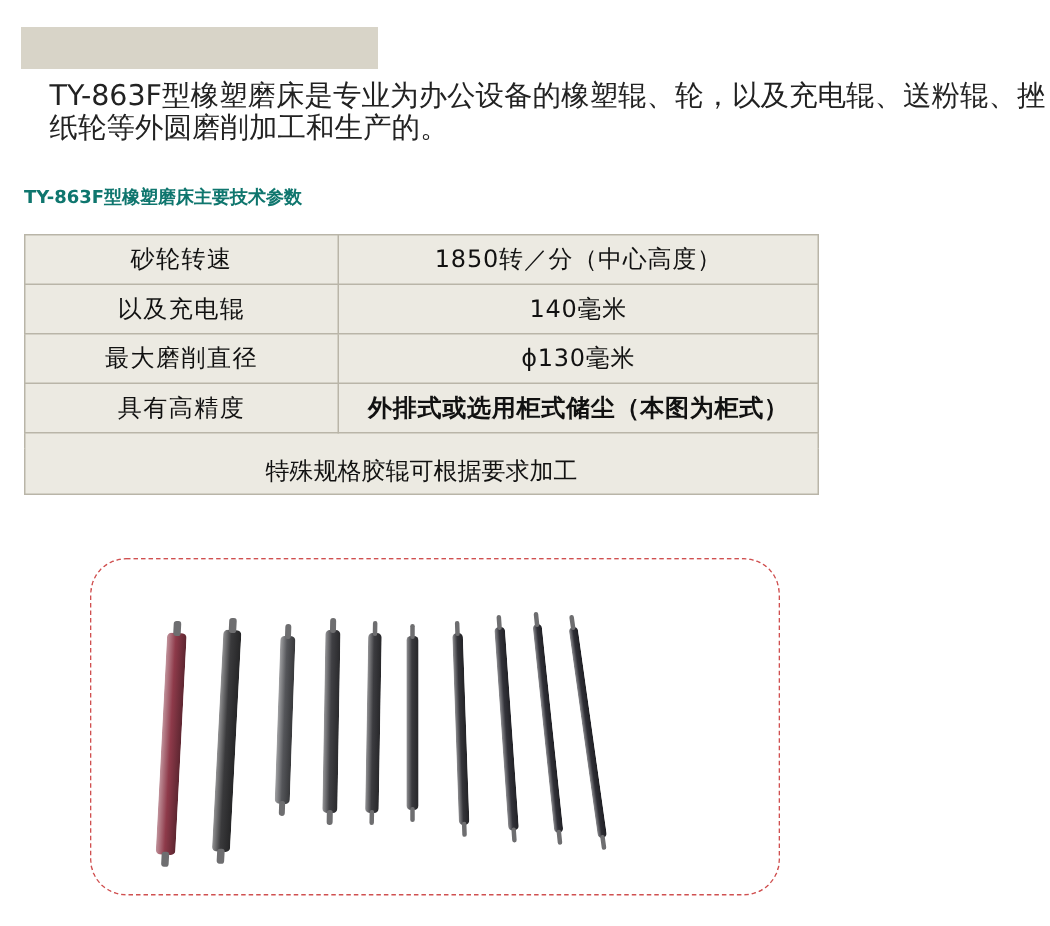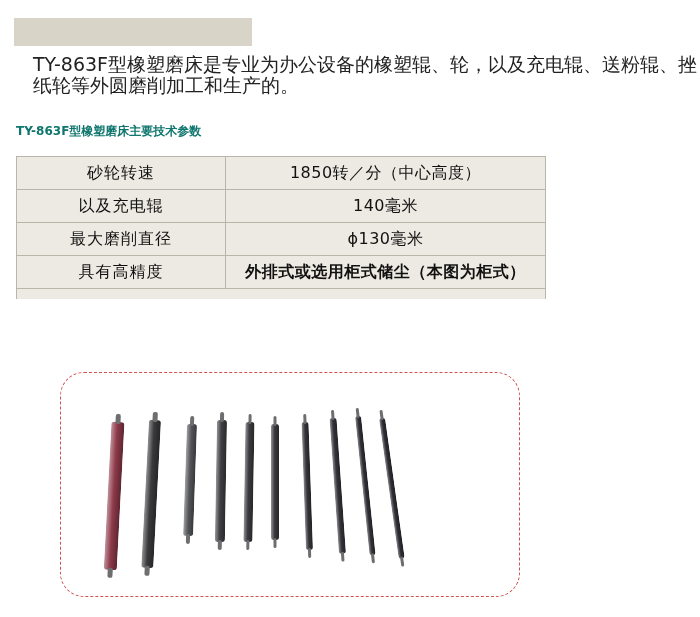--- a/index.html
+++ b/index.html
@@ -173,20 +173,23 @@
         <td class="label">最大磨削直径</td>
         <td class="value">ϕ130毫米</td>
       </tr>
       <tr>
         <td class="label">具有高精度</td>
         <td class="value small-val">外排式或选用柜式储尘（本图为柜式）</td>
       </tr>
       <tr class="spacer">
         <td colspan="2"></td>
       </tr>
+      <tr class="note">
+        <td colspan="2">特殊规格胶辊可根据要求加工</td>
+      </tr>
     </tbody>
   </table>
 
   <div class="photo-zone">
     <div class="dash-box"></div>
     <div class="rollers">
         <div class="roller" style="left: 48px; top: 50px; width: 19px; height: 148px; transform: rotate(3deg);">
           <div class="shaft" style="width: 13px; height: 148px; background: linear-gradient(to right, rgba(255, 255, 255, 0.45), rgb(142, 58, 74) 45%, rgba(0, 0, 0, 0.35)) rgb(142, 58, 74);"></div>
           <div class="tip-top" style="width: 5px; height: 10px; top: -8px;"></div>
           <div class="tip-bot" style="width: 5px; height: 10px; top: 146px;"></div>

